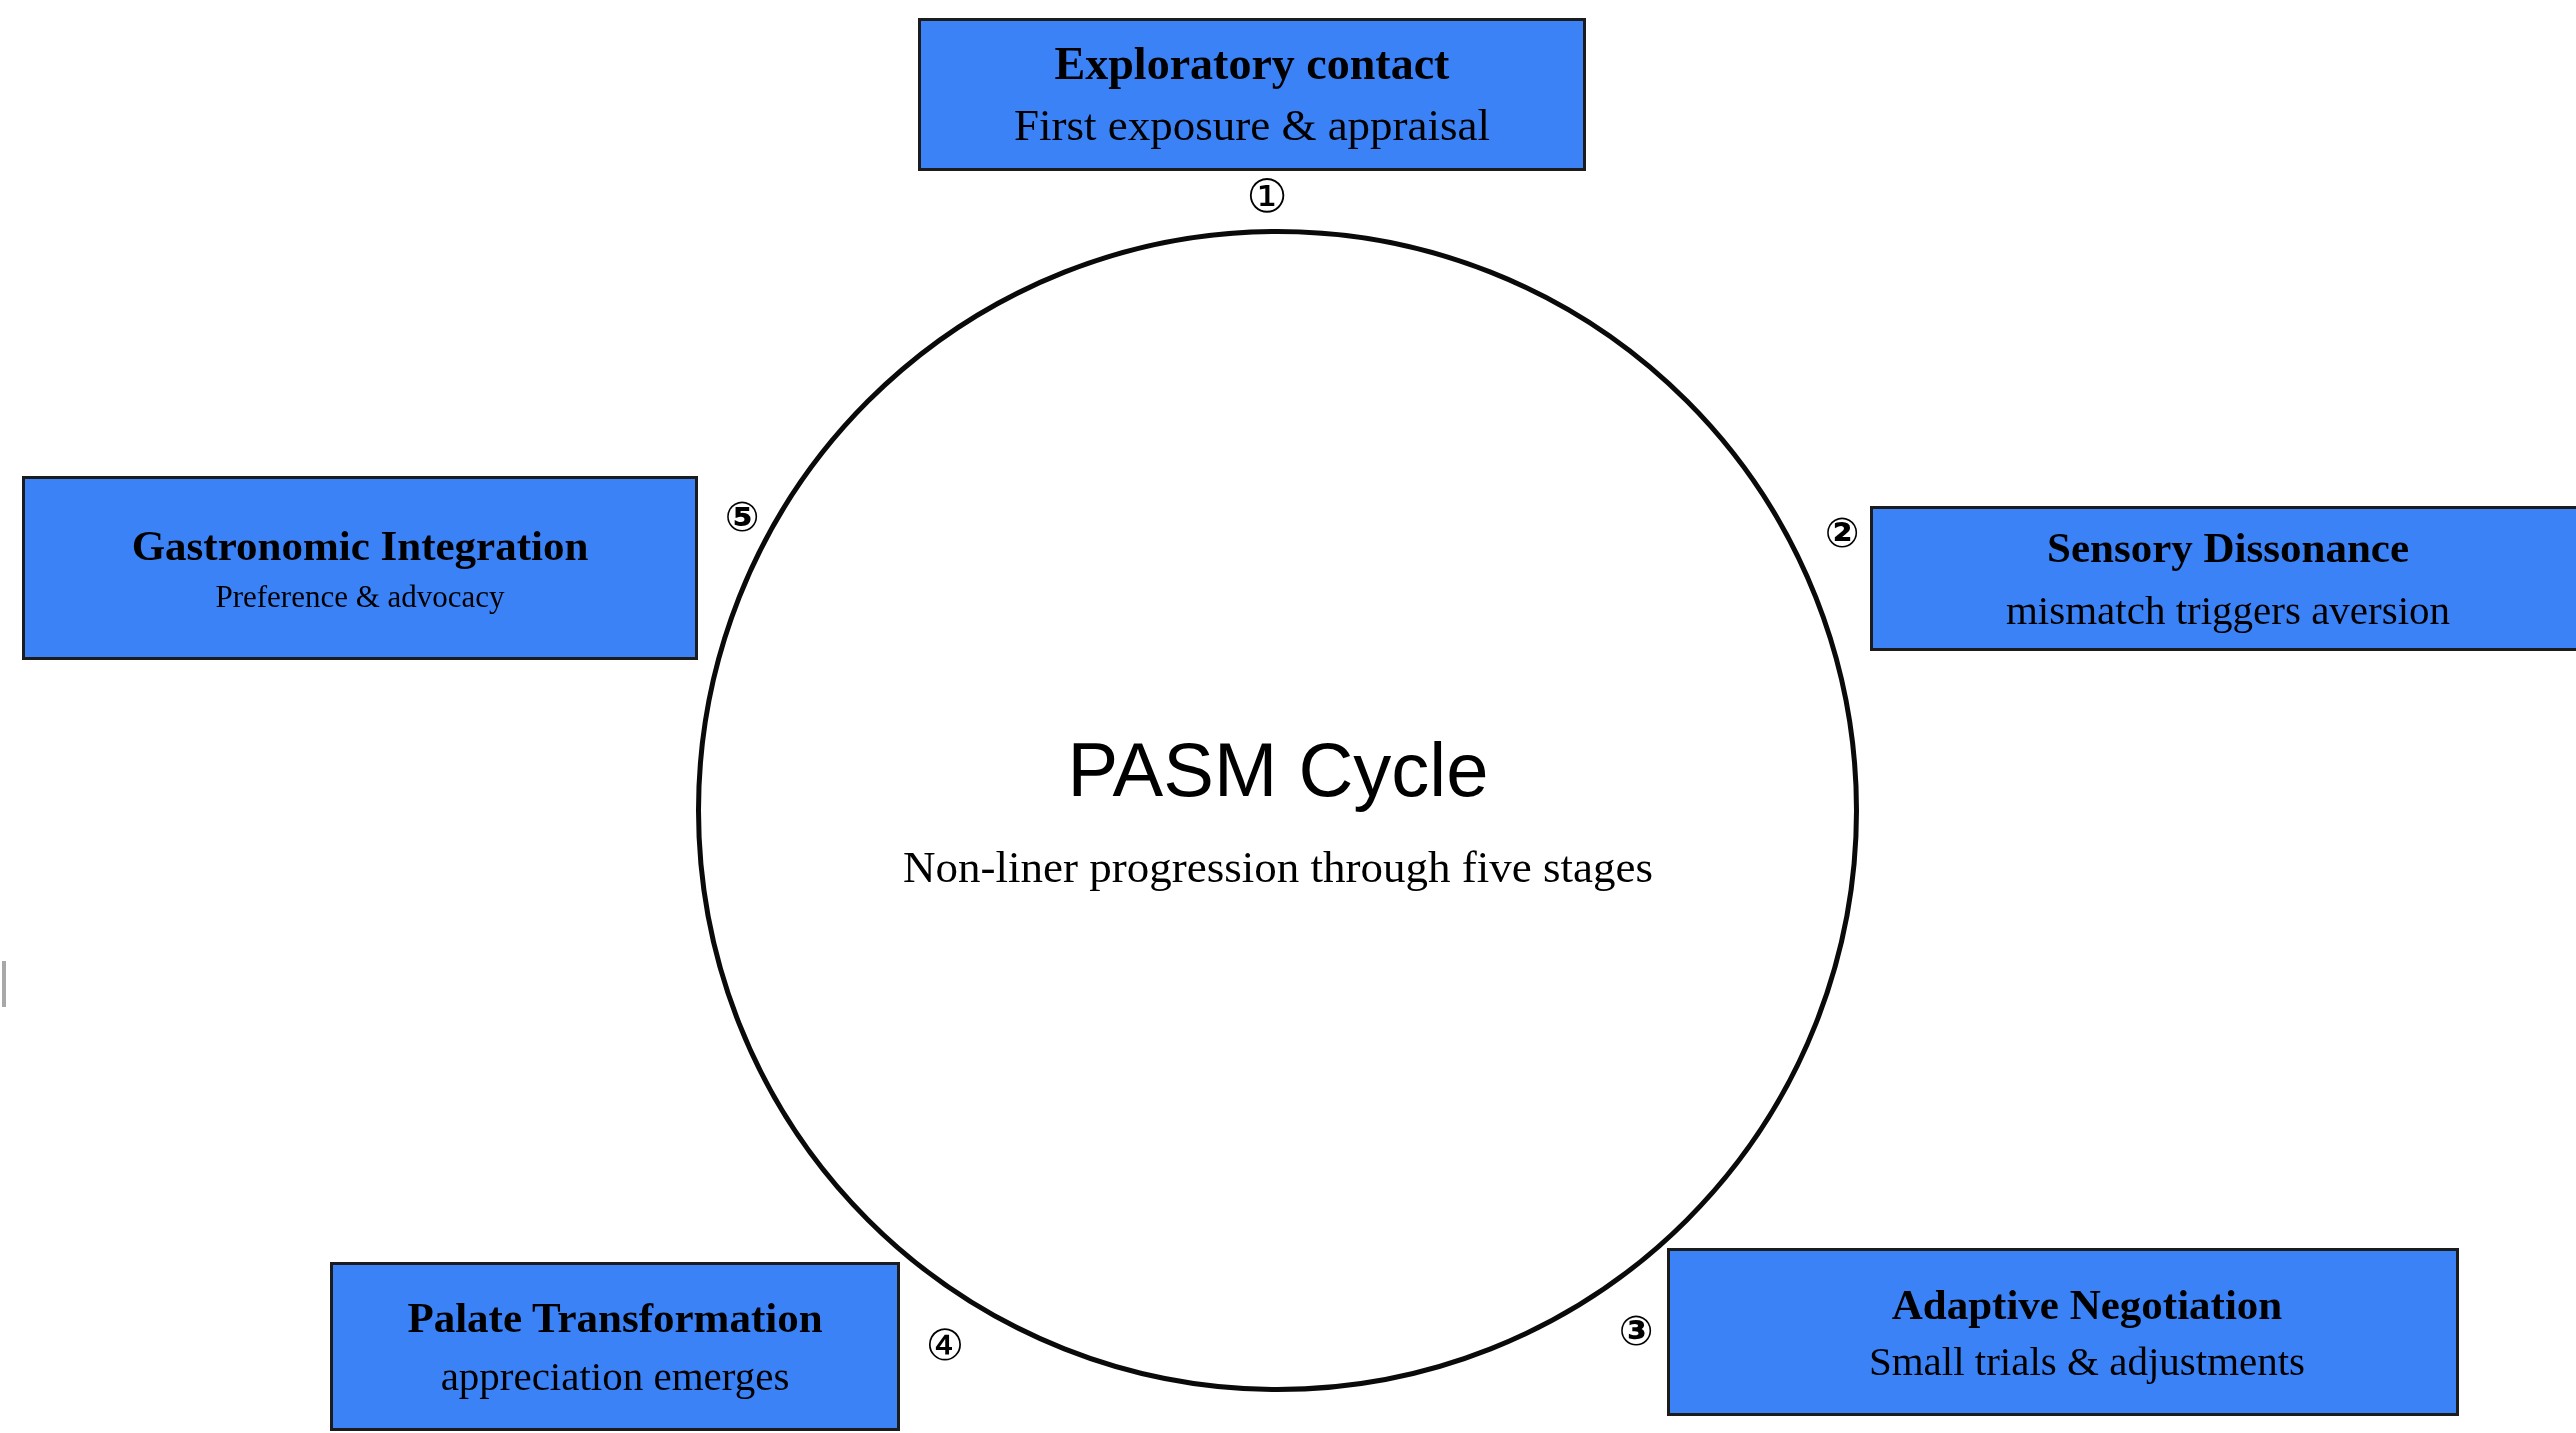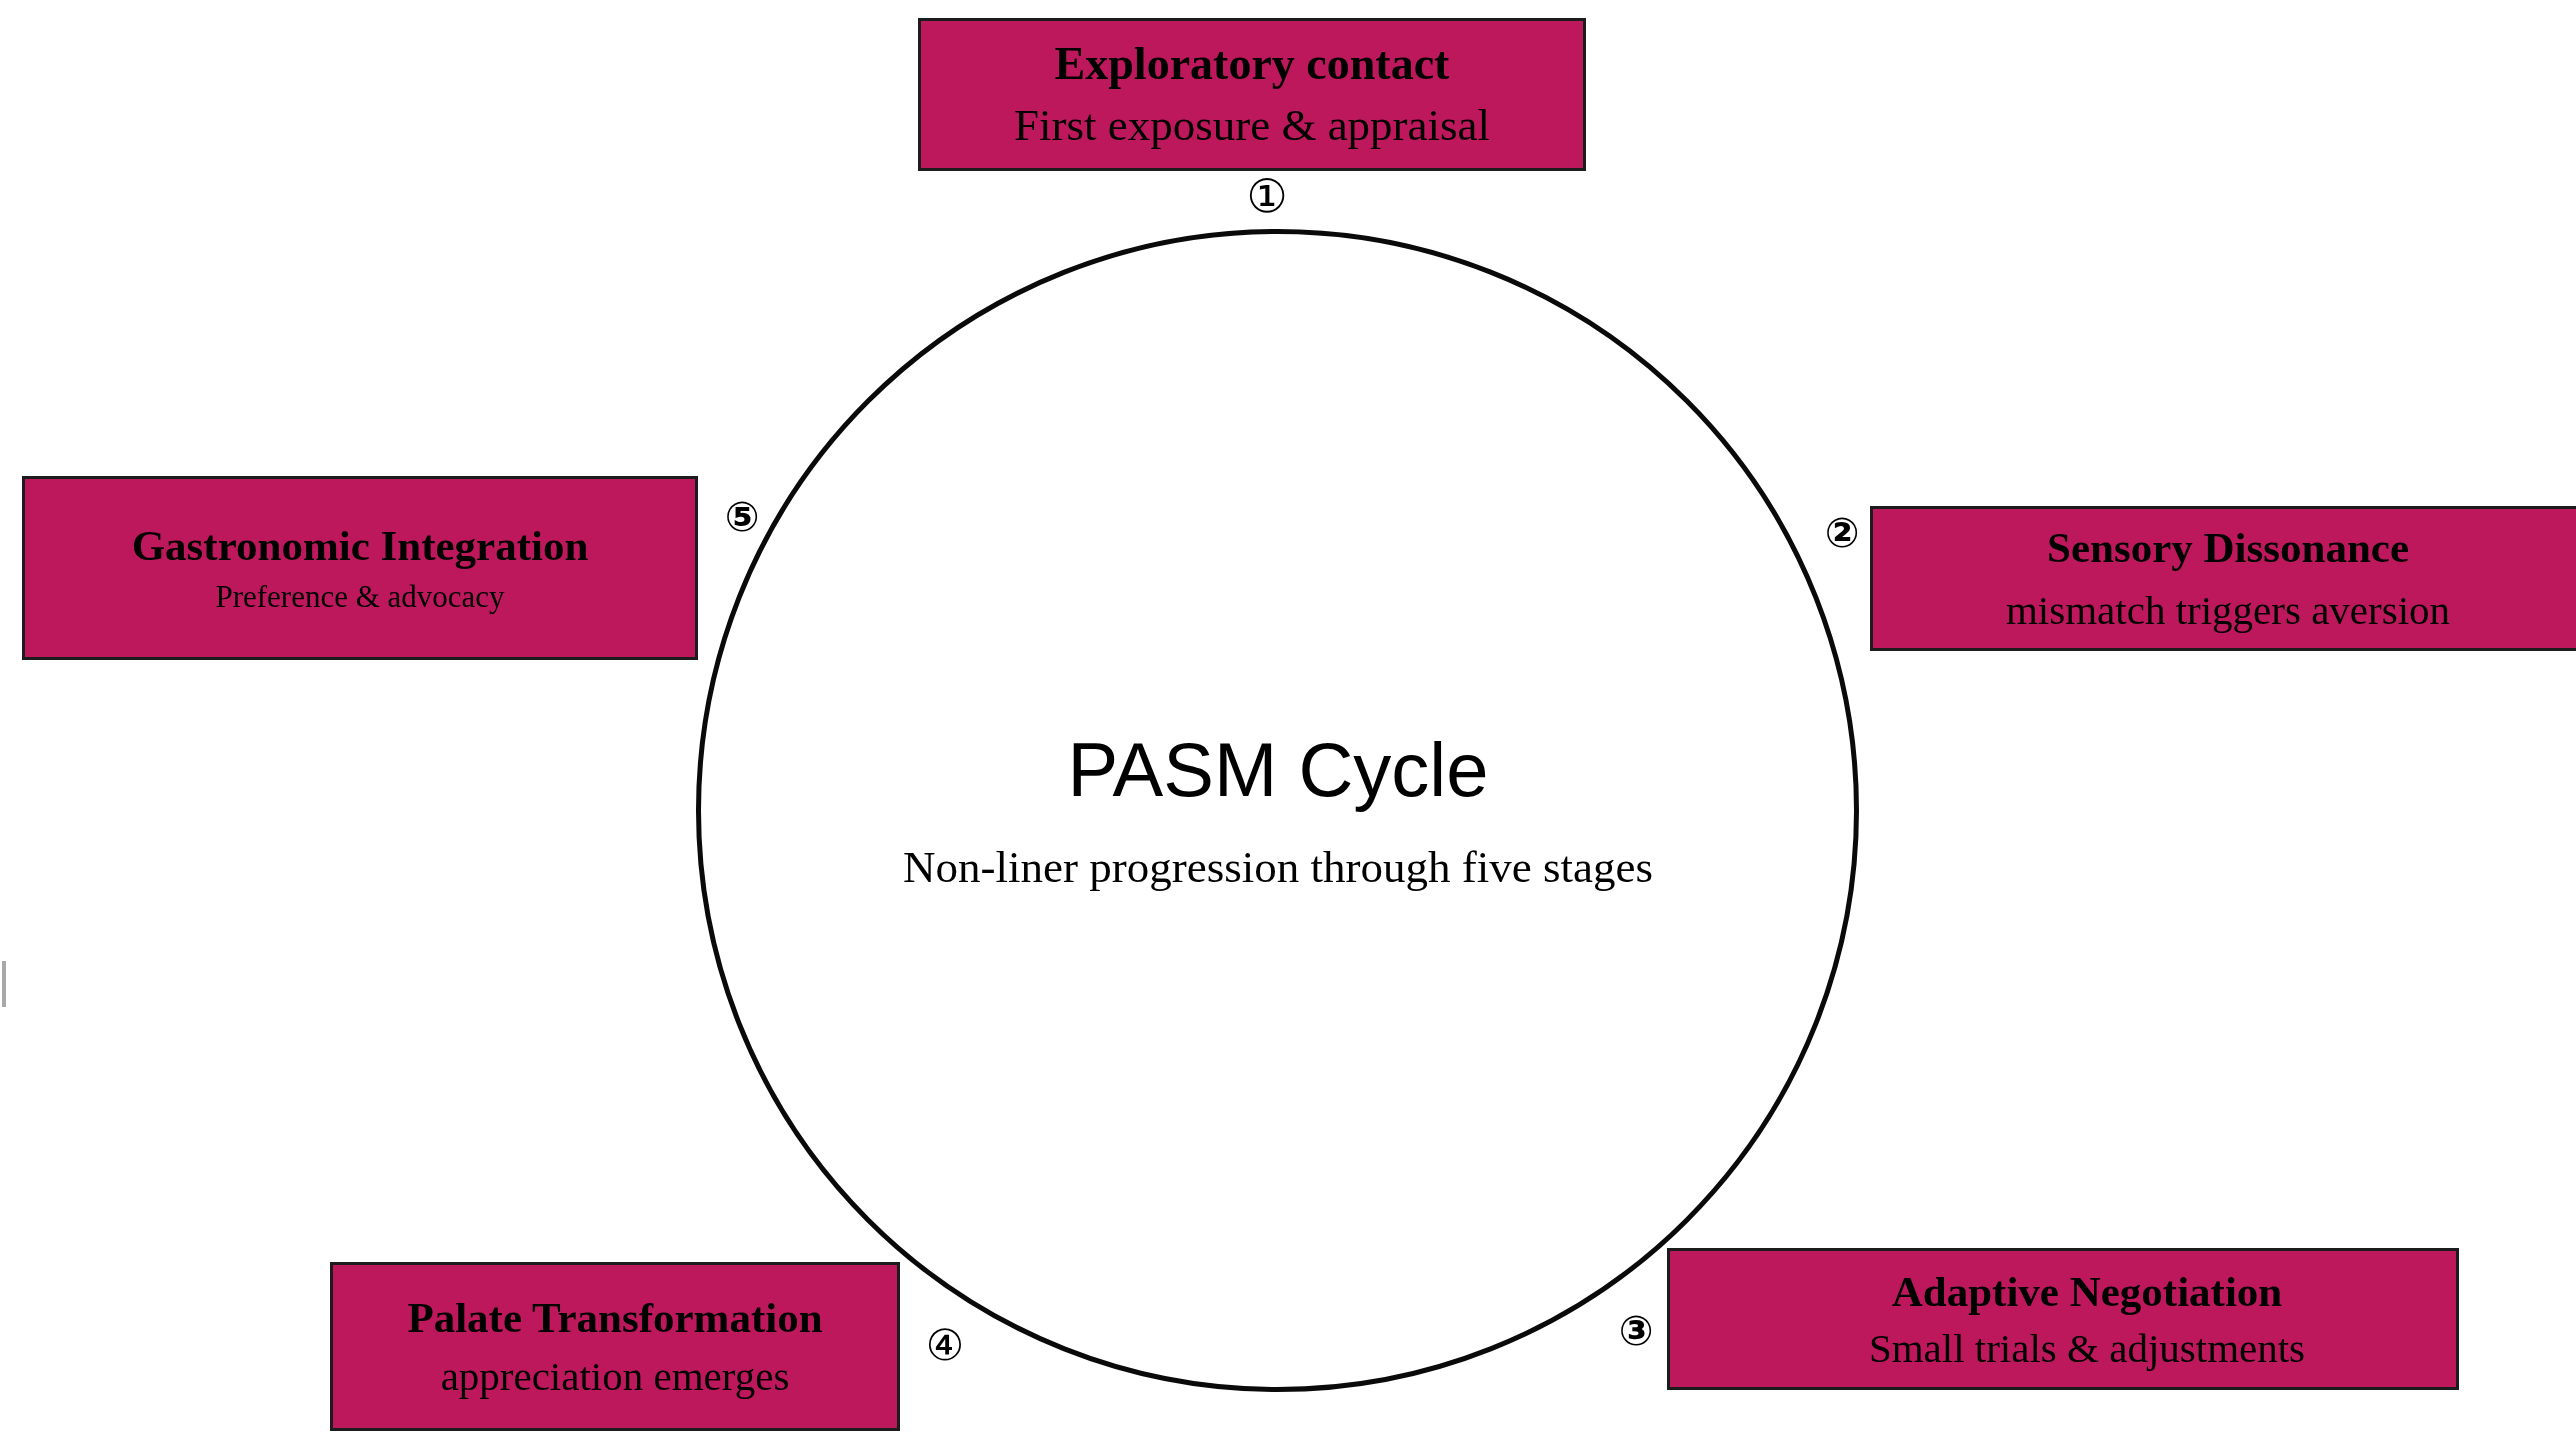--- a/index.html
+++ b/index.html
@@ -56,21 +56,21 @@
     color: #000;
     display: block;
     margin-top: 37px;
   }
 
   
   .stage-box {
     position: absolute;
     box-sizing: border-box;
     border: 3.2px solid #1c1c1c;
-    background: #be185d;
+    background: #3b82f6;
     text-align: center;
     display: flex;
     flex-direction: column;
     align-items: center;
     justify-content: center;
   }
   .stage-title {
     font-family: "Liberation Serif", "DejaVu Serif", serif;
     font-weight: bold;
     color: #000;
@@ -87,21 +87,21 @@
 
   
   #box-stage-1 { left: 918px; top: 17.5px;   width: 668px;  height: 153px; }
   #box-stage-1 .stage-title { font-size: 46px; margin-bottom: 9.5px; }
   #box-stage-1 .stage-desc  { font-size: 45px; }
 
   #box-stage-2 { left: 1870px; top: 506px;  width: 716px;  height: 145px; }
   #box-stage-2 .stage-title { font-size: 43px; margin-bottom: 14px; }
   #box-stage-2 .stage-desc  { font-size: 41px; }
 
-  #box-stage-3 { left: 1667px; top: 1248px; width: 792px;  height: 142px; padding-left: 48px; }
+  #box-stage-3 { left: 1667px; top: 1248px; width: 792px;  height: 168px; padding-left: 48px; }
   #box-stage-3 .stage-title { font-size: 43px; margin-bottom: 8px; }
   #box-stage-3 .stage-desc  { font-size: 41px; }
 
   #box-stage-4 { left: 330px;  top: 1262px; width: 570px;  height: 169px; }
   #box-stage-4 .stage-title { font-size: 43px; margin-bottom: 9.5px; }
   #box-stage-4 .stage-desc  { font-size: 41px; }
 
   #box-stage-5 { left: 22px;   top: 476px;  width: 676px;  height: 184px; }
   #box-stage-5 .stage-title { font-size: 43px; margin-bottom: 9.5px; }
   #box-stage-5 .stage-desc  { font-size: 31px; }

